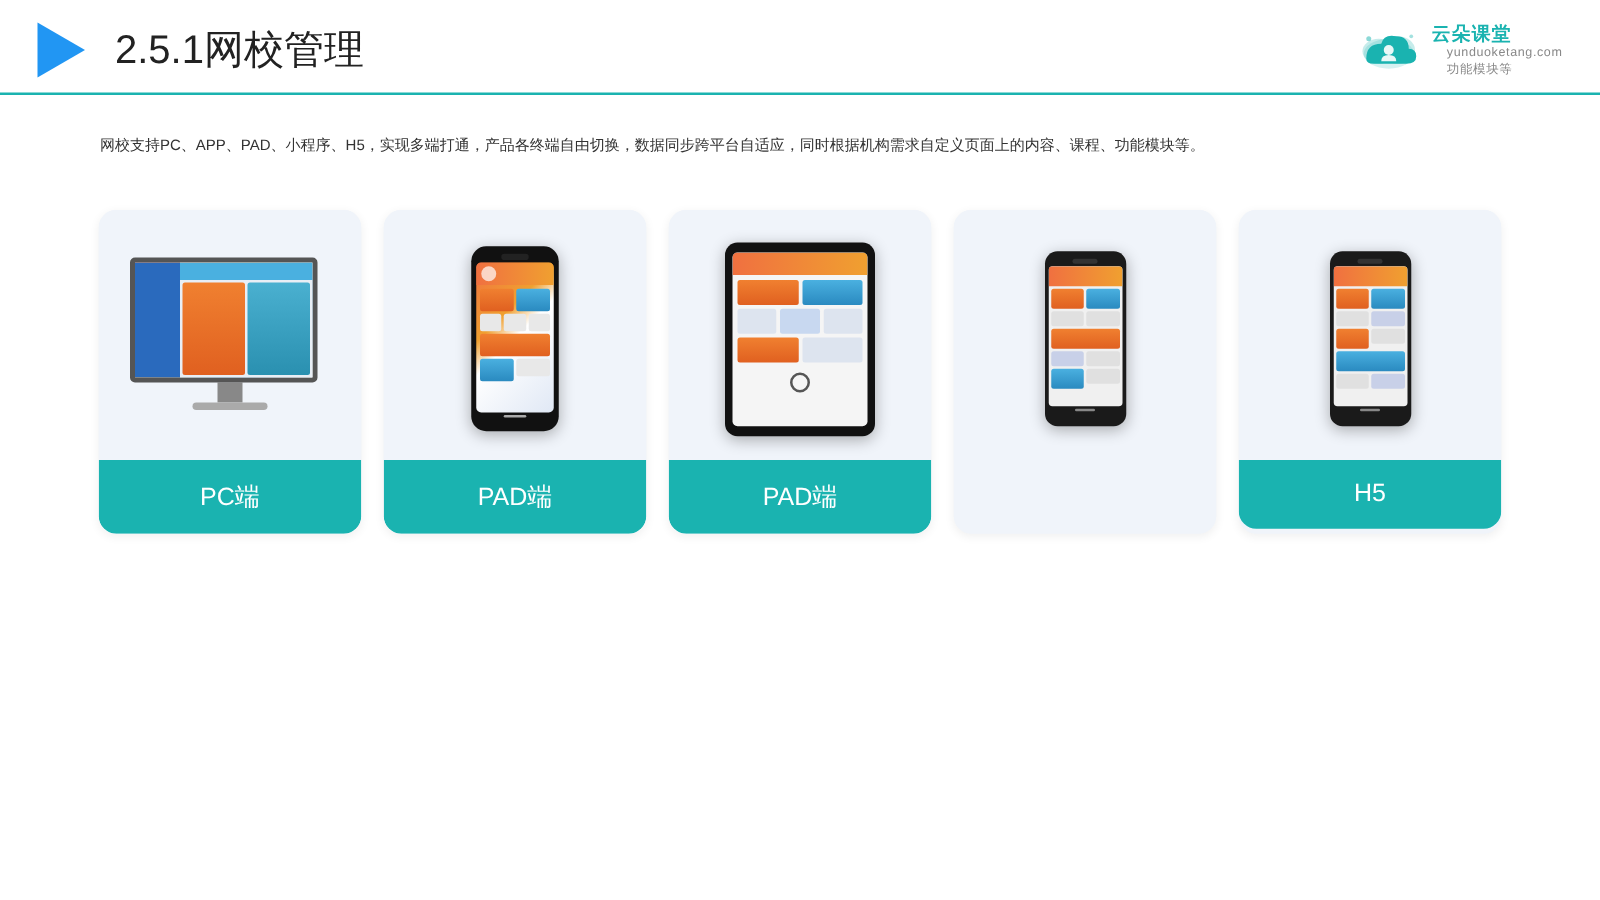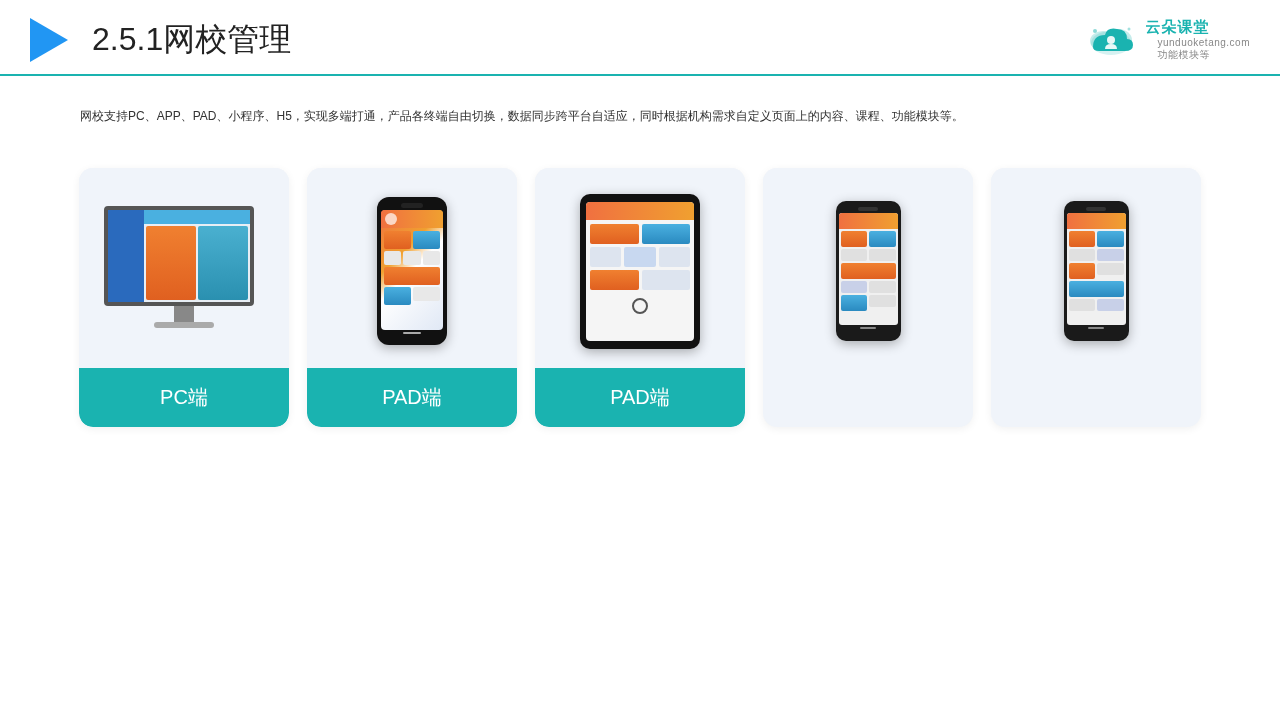--- a/index.html
+++ b/index.html
@@ -565,15 +565,16 @@
             </div>
             <div class="mini-phone-row">
               <div class="mini-phone-item3"></div>
               <div class="mini-phone-item4"></div>
             </div>
           </div>
         </div>
         <div class="mini-phone-bar"></div>
       </div>
     </div>
+    <div class="card-label">H5</div>
   </div>
 
 </div>
 
 </body></html>

